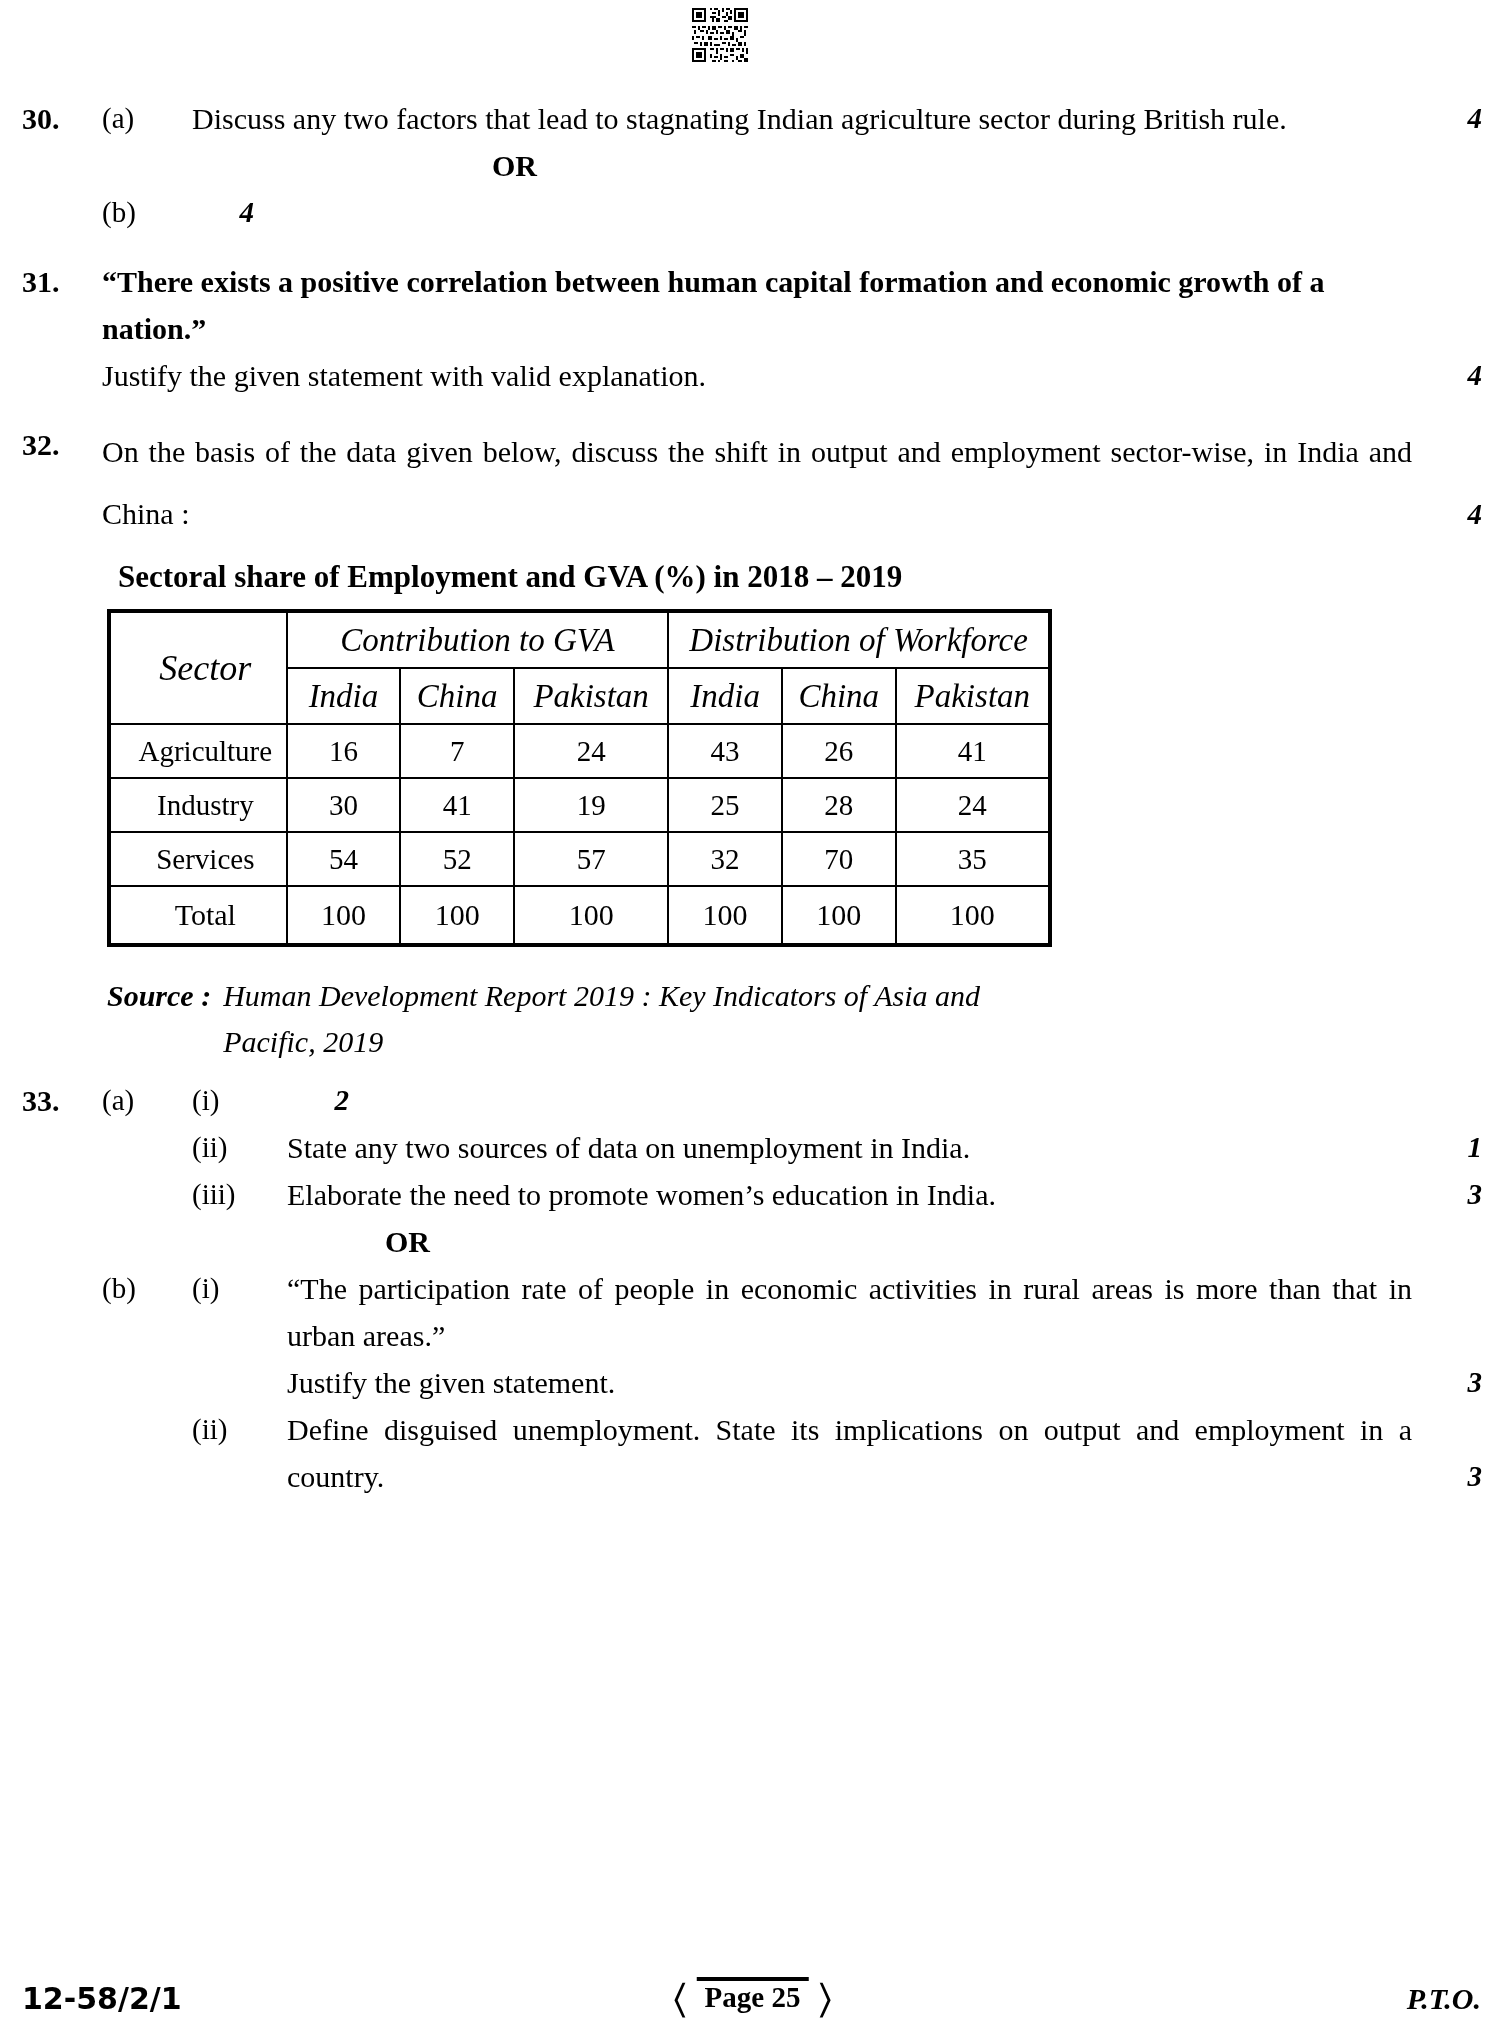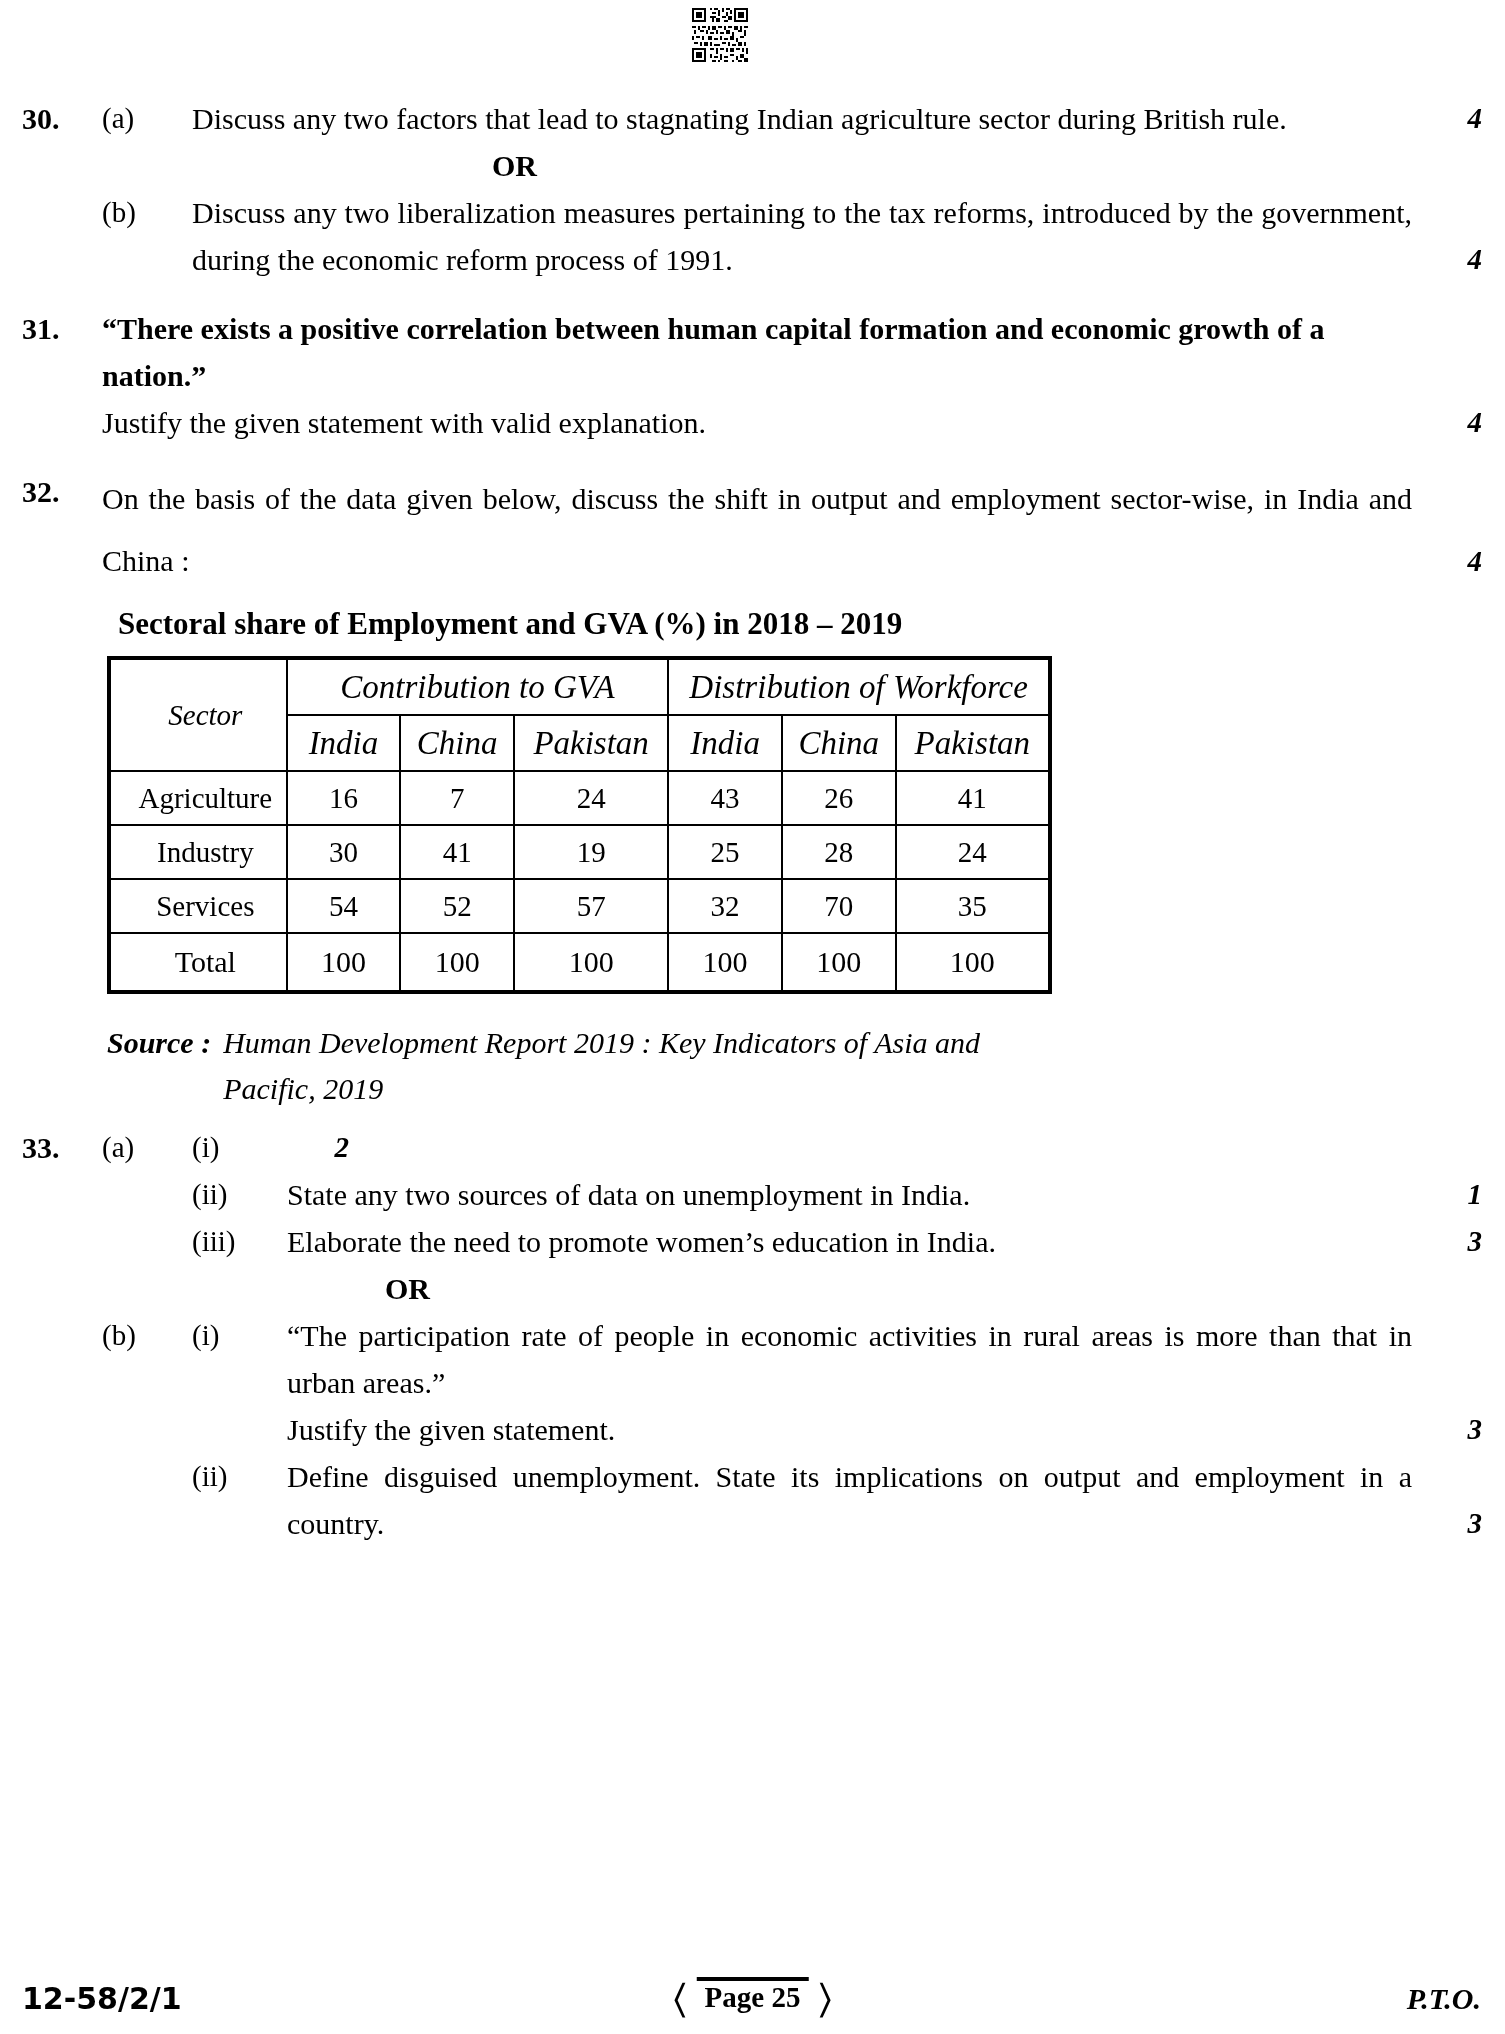--- a/index.html
+++ b/index.html
@@ -127,21 +127,21 @@
   table.datatable .outer-right  { border-right-width: 4px; }
   table.datatable .outer-bottom { border-bottom-width: 4px; }
 
   .hdr-italic {
     font-style: italic;
     font-size: 33px;
     height: 54px;
   }
   .hdr-sector {
     font-style: italic;
-    font-size: 29px;
+    font-size: 36px;
     text-align: left;
     padding-left: 14px !important;
   }
   .sector-cell {
     text-align: left;
     padding-left: 14px !important;
     font-size: 29px;
     height: 52px;
   }
   .num-cell {
@@ -362,21 +362,20 @@
       <div class="qalpha"></div>
       <div class="qtext nojust">
         <div class="or-line or-center-a">OR</div>
       </div>
       <div class="marks"></div>
     </div>
 
     <div class="qrow">
       <div class="qnum"></div>
       <div class="qalpha">(b)</div>
-      <div class="qtext">Discuss any two liberalization measures pertaining to the tax reforms, introduced by the government, during the economic reform process of 1991.</div>
       <div class="marks marks-bottom">4</div>
     </div>
 
     <div class="gap-md"></div>
 
     <div class="qrow">
       <div class="qnum">31.</div>
       <div class="qtext nojust" style="flex:1 1 auto;">
         <div style="font-weight:bold;">“There exists a positive correlation between human capital formation and economic growth of a nation.”</div>
         <div>Justify the given statement with valid explanation.</div>

